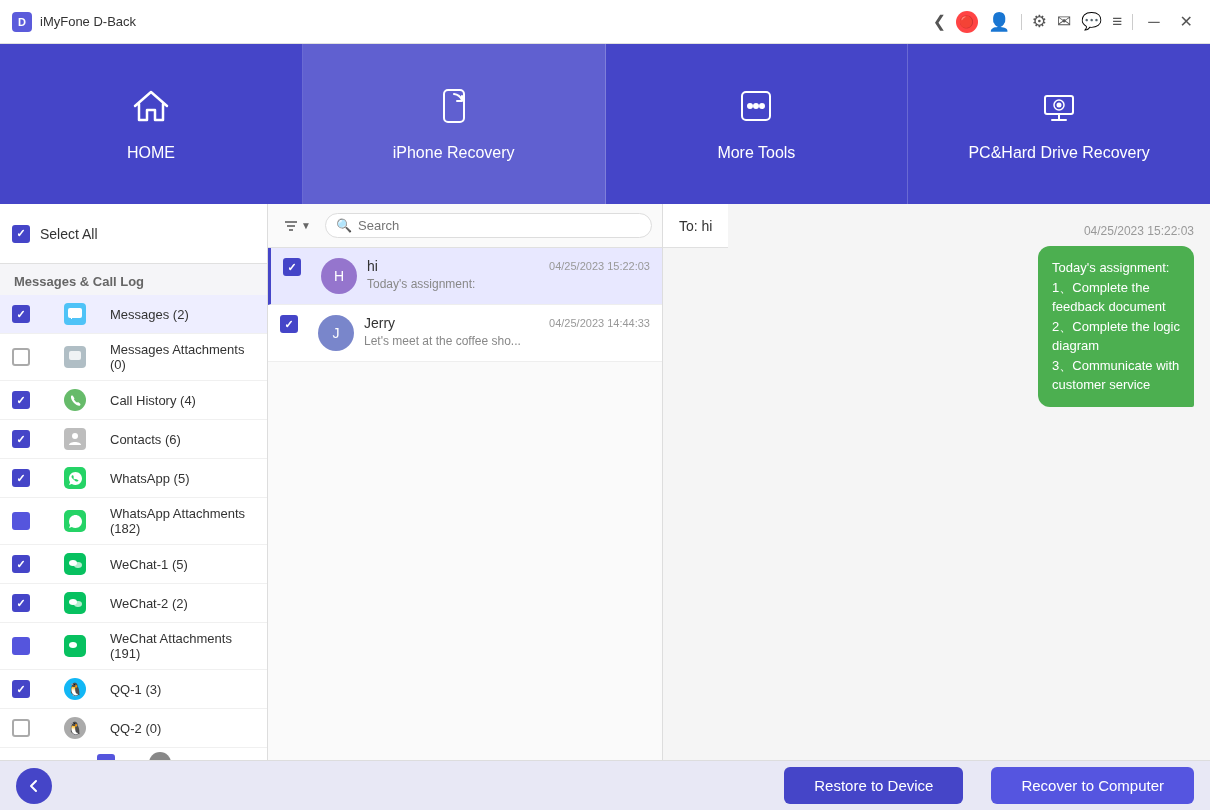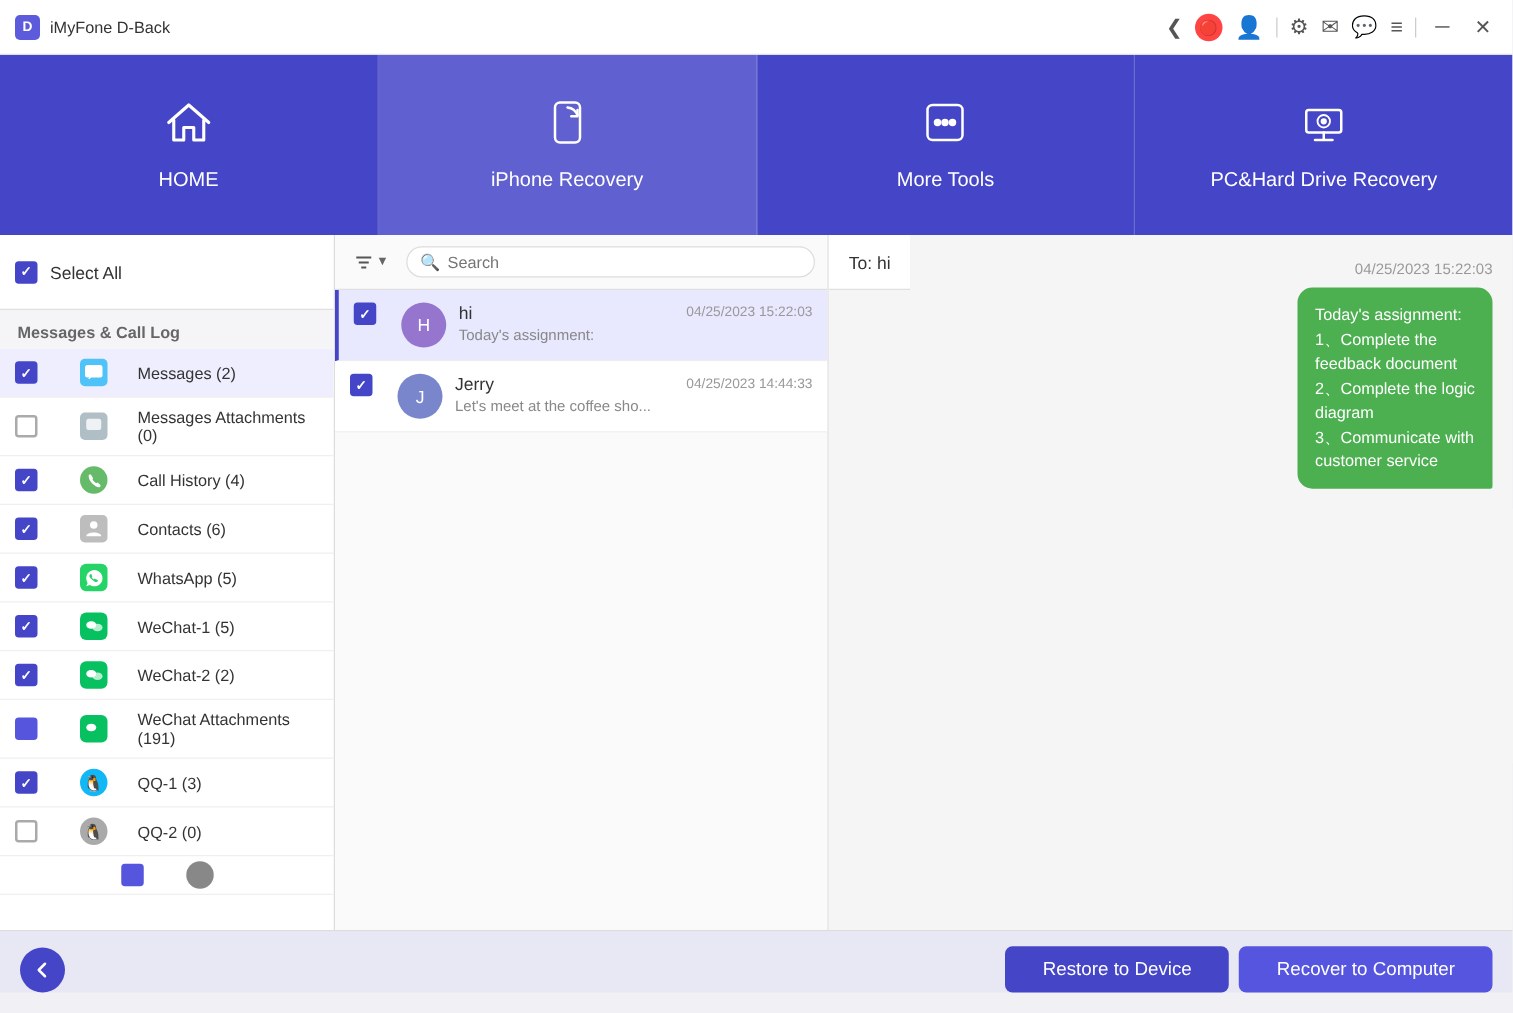--- a/index.html
+++ b/index.html
@@ -12,21 +12,21 @@
     }
     .title-bar-logo { width: 20px; height: 20px; background: #5b5bdb; border-radius: 4px; display: flex; align-items: center; justify-content: center; color: #fff; font-weight: bold; font-size: 11px; margin-right: 8px; }
     .title-bar-name { font-size: 13px; color: #333; font-weight: 500; flex: 1; }
     .title-bar-icons { display: flex; align-items: center; gap: 10px; }
     .title-bar-icons span { font-size: 16px; color: #555; cursor: pointer; }
     .title-bar-icons .divider { width: 1px; height: 16px; background: #ccc; }
     .win-btn { font-size: 13px; color: #555; cursor: pointer; padding: 2px 5px; }
 
     
     .nav-bar {
-      display: flex; background: #4545c8; height: 144px;
+      display: flex; background: #4545c8; height: 160px;
     }
     .nav-item {
       flex: 1; display: flex; flex-direction: column; align-items: center; justify-content: center;
       color: #fff; cursor: pointer; border-right: 1px solid rgba(255,255,255,0.2);
       gap: 10px; transition: background 0.15s;
     }
     .nav-item:last-child { border-right: none; }
     .nav-item.active { background: rgba(255,255,255,0.15); }
     .nav-item .nav-icon { font-size: 32px; }
     .nav-item .nav-icon svg { width: 40px; height: 40px; stroke: #fff; fill: none; stroke-width: 2; }
@@ -89,21 +89,21 @@
     .right-header-to { font-size: 14px; color: #333; }
     .right-chat { flex: 1; overflow-y: auto; padding: 20px 16px; display: flex; flex-direction: column; }
     .chat-timestamp { text-align: right; font-size: 12px; color: #999; margin-bottom: 8px; }
     .chat-bubble-sent {
       align-self: flex-end; background: #4caf50; color: #fff; padding: 12px 14px; border-radius: 12px 12px 2px 12px;
       max-width: 320px; font-size: 13px; line-height: 1.5; white-space: pre-line;
     }
 
     
     .bottom-bar {
-      height: 50px; background: #e8e8f5; display: flex; align-items: flex-end; padding: 0 16px; gap: 8px;
+      height: 50px; background: #e8e8f5; display: flex; align-items: center; padding: 0 16px; gap: 28px;
       border-top: 1px solid #ddd;
     }
     .back-btn {
       width: 36px; height: 36px; border-radius: 50%; background: #4545c8; display: flex; align-items: center; justify-content: center;
       color: #fff; cursor: pointer; font-size: 16px; flex-shrink: 0;
     }
     .spacer { flex: 1; }
     .action-btn {
       padding: 10px 30px; border-radius: 6px; font-size: 15px; font-weight: 500; cursor: pointer; border: none;
       color: #fff; background: #4545c8;
@@ -235,20 +235,29 @@
       <div class="list-item">
         <div class="checkbox checked"></div>
         <div class="item-icon icon-whatsapp" style="width:22px;height:22px;background:#25d366;border-radius:5px;display:flex;align-items:center;justify-content:center;">
           <svg width="15" height="15" viewBox="0 0 15 15" fill="white">
               <path d="M7.5 1 C3.9 1 1 3.9 1 7.5 C1 8.9 1.4 10.2 2.1 11.3 L1 14 L3.8 12.9 C4.9 13.6 6.2 14 7.5 14 C11.1 14 14 11.1 14 7.5 C14 3.9 11.1 1 7.5 1 Z M10.5 9.5 C10.3 10 9.5 10.5 8.8 10.5 C8.1 10.5 7.5 10.2 5.5 8.5 C3.8 7 3.5 6.3 3.5 5.7 C3.5 5.1 3.9 4.5 4.3 4.3 C4.6 4.1 4.9 4.1 5.1 4.3 L5.8 6 C5.9 6.2 5.8 6.4 5.7 6.5 L5.3 6.9 C5.5 7.3 6.5 8.2 7 8.5 L7.4 8.1 C7.5 8 7.7 7.9 7.9 8 L9.6 8.7 C9.8 8.9 10.5 9.2 10.5 9.5 Z"></path>
             </svg>
         </div>
         <span class="item-label">WhatsApp (5)</span>
       </div>
 
+      <div class="list-item">
+        <div class="checkbox" style="background:#5555dd;border-color:#5555dd;"></div>
+        <div class="item-icon" style="width:22px;height:22px;background:#25d366;border-radius:5px;display:flex;align-items:center;justify-content:center;">
+          <svg width="15" height="15" viewBox="0 0 15 15" fill="white">
+              <path d="M7.5 1 C3.9 1 1 3.9 1 7.5 C1 8.9 1.4 10.2 2.1 11.3 L1 14 L3.8 12.9 C4.9 13.6 6.2 14 7.5 14 C11.1 14 14 11.1 14 7.5 C14 3.9 11.1 1 7.5 1 Z"></path>
+            </svg>
+        </div>
+        <span class="item-label">WhatsApp Attachments (182)</span>
+      </div>
 
       <div class="list-item">
         <div class="checkbox checked"></div>
         <div class="item-icon" style="width:22px;height:22px;background:#07c160;border-radius:5px;display:flex;align-items:center;justify-content:center;">
           <svg width="16" height="16" viewBox="0 0 16 16" fill="white">
               <ellipse cx="6" cy="7" rx="4" ry="3"></ellipse>
               <ellipse cx="11" cy="9" rx="4" ry="3" fill="rgba(255,255,255,0.7)"></ellipse>
             </svg>
         </div>
         <span class="item-label">WeChat-1 (5)</span>

